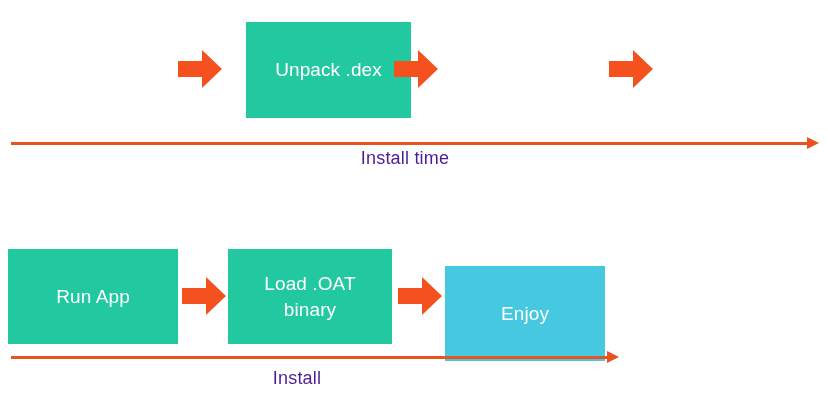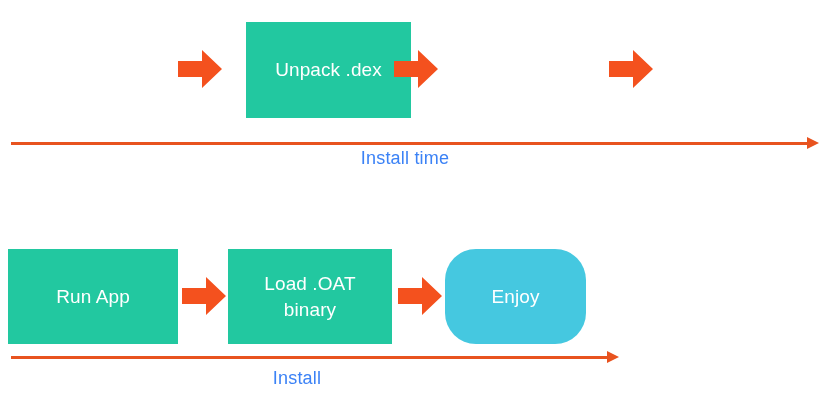--- a/index.html
+++ b/index.html
@@ -50,21 +50,21 @@
   .timeline-head {
     position: absolute;
     width: 0;
     height: 0;
     border-top: 6px solid transparent;
     border-bottom: 6px solid transparent;
     border-left: 12px solid #e8531f;
   }
   .timeline-label {
     position: absolute;
-    color: #3b82f6;
+    color: #4c1d95;
     font-size: 18px;
     font-weight: 400;
     letter-spacing: 0.2px;
     white-space: nowrap;
     transform: translateX(-50%);
   }
 </style>
 </head>
 <body>
 
@@ -107,19 +107,19 @@
 
   <div class="node teal" style="left:228px; top:249px; width:164px; height:95px;">Load .OAT
 binary</div>
 
   <div class="block-arrow" style="left:398px; top:277px;">
     <svg width="44" height="38" viewBox="0 0 44 38" aria-hidden="true">
       <polygon points="0,11 24,11 24,0 44,19 24,38 24,27 0,27" fill="#f4511e"></polygon>
     </svg>
   </div>
 
-  <div class="node cyan" style="left:445px; top:249px; width:141px; height:95px;border-radius:31px;">Enjoy</div>
+  <div class="node cyan" style="left:445px; top:266px; width:160px; height:95px;">Enjoy</div>
 
   <div class="timeline" style="left:11px; top:356px; width:598px;"></div>
   <div class="timeline-head" style="left:607px; top:351px;"></div>
   <div class="timeline-label" style="left:297px; top:368px;">Install</div>
 
 </div>
 
 </body></html>

